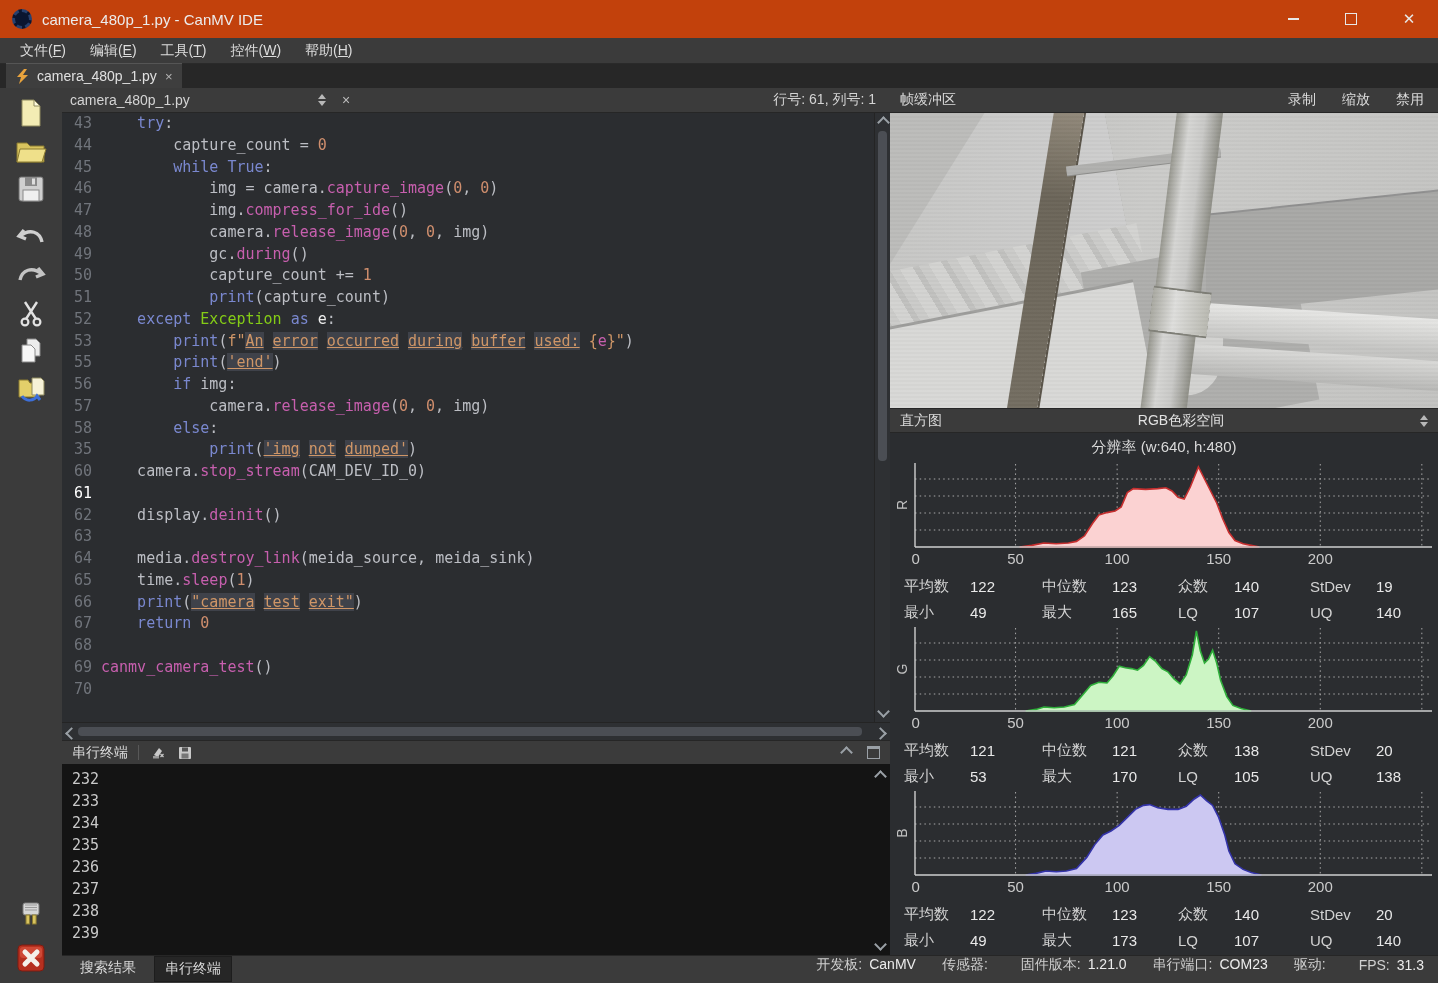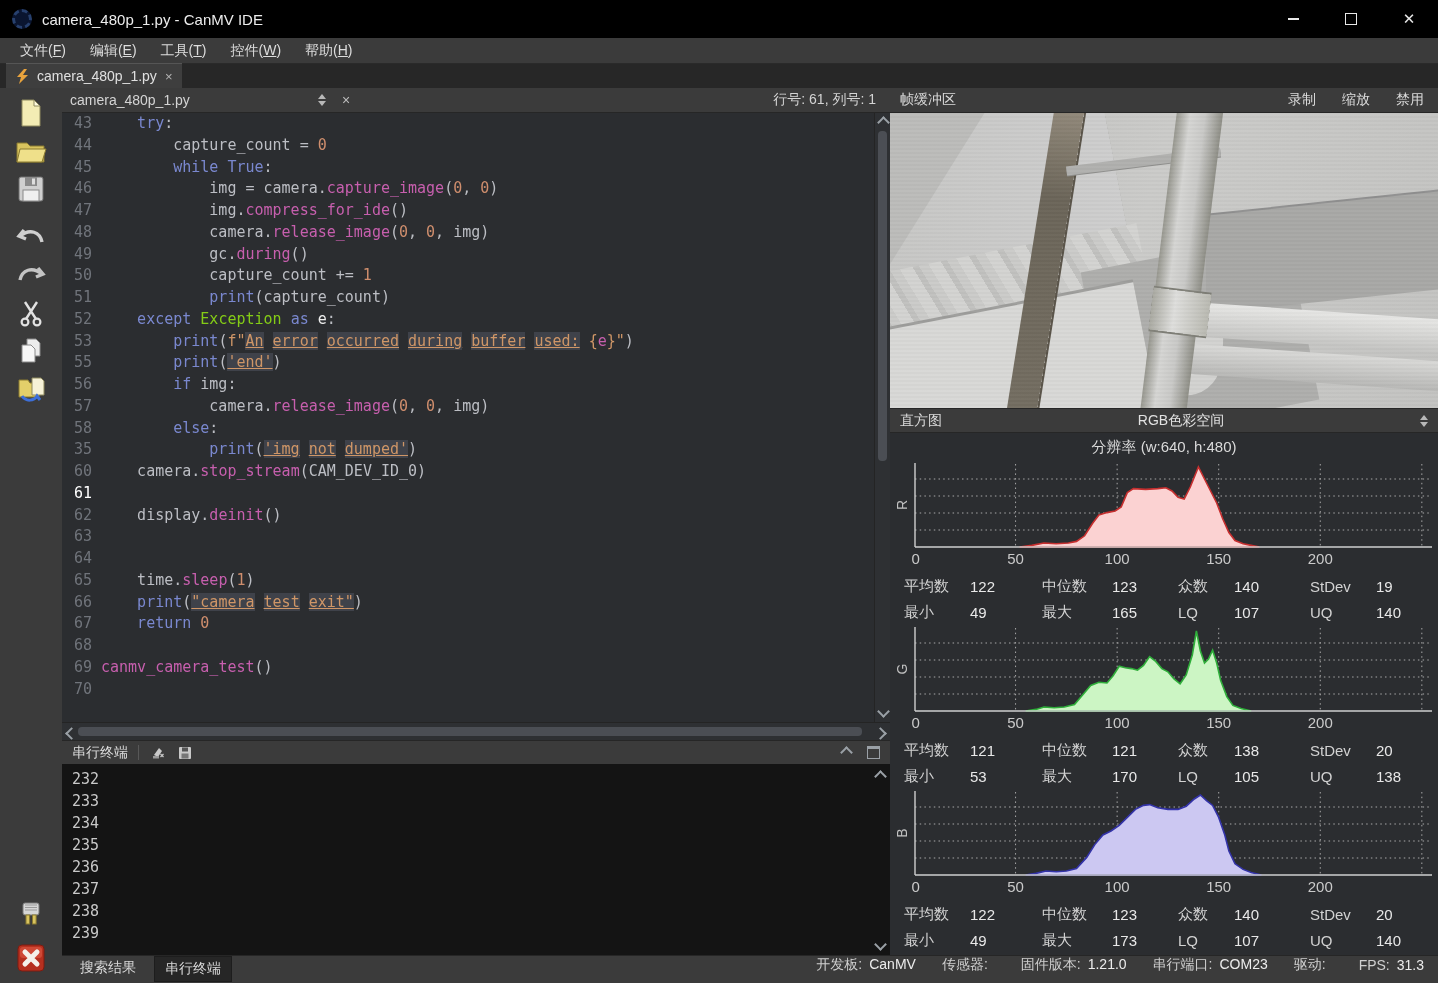--- a/index.html
+++ b/index.html
@@ -1,20 +1,20 @@
 <!DOCTYPE html>
 <html><head>
 <meta charset="utf-8">
 <style>
   html,body{margin:0;padding:0;background:#111;}
   #app{position:relative;width:1438px;height:983px;background:#2b2d30;overflow:hidden;
        font-family:"Liberation Sans","DejaVu Sans",sans-serif;color:#d6d6d6;font-size:14px;}
   .abs{position:absolute;}
   
-  .titlebar{left:0;top:0;width:1438px;height:38px;background:#000000;display:flex;align-items:center;}
+  .titlebar{left:0;top:0;width:1438px;height:38px;background:#c2410c;display:flex;align-items:center;}
   .logo{width:20px;height:20px;border-radius:50%;margin-left:12px;background:#0a1530;
         border:3px dashed #27406e;box-sizing:border-box;}
   .title-text{margin-left:10px;font-size:15px;color:#ececec;}
   .win-controls{margin-left:auto;display:flex;height:100%;}
   .win-btn{width:58px;display:grid;place-items:center;color:#e8e8e8;font-size:15px;}
   .max-glyph{width:10px;height:10px;border:1.5px solid #e8e8e8;display:inline-block;}
   .min-glyph{width:11px;height:1.5px;background:#e8e8e8;display:inline-block;}
   
   .menubar{left:0;top:38px;width:1438px;height:26px;background:#3b3b3b;display:flex;align-items:center;
            padding-left:8px;box-sizing:border-box;border-bottom:1px solid #2a2a2a;}
@@ -268,21 +268,21 @@
       <div class="code-line"><span class="gutter">53</span><span class="lc"><span class="ind"></span><span class="ind g"></span><span class="kw">print</span><span class="pl">(</span><span class="str">f"</span><span class="sh">An</span><span class="str"> </span><span class="sh">error</span><span class="str"> </span><span class="sh">occurred</span><span class="str"> </span><span class="sh">during</span><span class="str"> </span><span class="sh">buffer</span><span class="str"> </span><span class="sh">used:</span><span class="str"> {</span><span class="fn">e</span><span class="str">}"</span><span class="pl">)</span></span></div>
       <div class="code-line"><span class="gutter">55</span><span class="lc"><span class="ind"></span><span class="ind g"></span><span class="kw">print</span><span class="pl">(</span><span class="sh">'end'</span><span class="pl">)</span></span></div>
       <div class="code-line"><span class="gutter">56</span><span class="lc"><span class="ind"></span><span class="ind g"></span><span class="kw">if</span><span class="pl"> img:</span></span></div>
       <div class="code-line"><span class="gutter">57</span><span class="lc"><span class="ind"></span><span class="ind g"></span><span class="ind g"></span><span class="pl">camera.</span><span class="fn">release_image</span><span class="pl">(</span><span class="num">0</span><span class="pl">, </span><span class="num">0</span><span class="pl">, img)</span></span></div>
       <div class="code-line"><span class="gutter">58</span><span class="lc"><span class="ind"></span><span class="ind g"></span><span class="kw">else</span><span class="pl">:</span></span></div>
       <div class="code-line"><span class="gutter">35</span><span class="lc"><span class="ind"></span><span class="ind g"></span><span class="ind g"></span><span class="kw">print</span><span class="pl">(</span><span class="sh">'img</span><span class="str"> </span><span class="sh">not</span><span class="str"> </span><span class="sh">dumped'</span><span class="pl">)</span></span></div>
       <div class="code-line"><span class="gutter">60</span><span class="lc"><span class="ind"></span><span class="pl">camera.</span><span class="fn">stop_stream</span><span class="pl">(CAM_DEV_ID_0)</span></span></div>
       <div class="code-line"><span class="gutter cur">61</span><span class="lc"></span></div>
       <div class="code-line"><span class="gutter">62</span><span class="lc"><span class="ind"></span><span class="pl">display.</span><span class="fn">deinit</span><span class="pl">()</span></span></div>
       <div class="code-line"><span class="gutter">63</span><span class="lc"></span></div>
-      <div class="code-line"><span class="gutter">64</span></div>
+      <div class="code-line"><span class="gutter">64</span><span class="lc"><span class="ind"></span><span class="pl">media.</span><span class="fn">destroy_link</span><span class="pl">(meida_source, meida_sink)</span></span></div>
       <div class="code-line"><span class="gutter">65</span><span class="lc"><span class="ind"></span><span class="pl">time.</span><span class="fn">sleep</span><span class="pl">(</span><span class="num">1</span><span class="pl">)</span></span></div>
       <div class="code-line"><span class="gutter">66</span><span class="lc"><span class="ind"></span><span class="kw">print</span><span class="pl">(</span><span class="sh">"camera</span><span class="str"> </span><span class="sh">test</span><span class="str"> </span><span class="sh">exit"</span><span class="pl">)</span></span></div>
       <div class="code-line"><span class="gutter">67</span><span class="lc"><span class="ind"></span><span class="kw">return </span><span class="num">0</span></span></div>
       <div class="code-line"><span class="gutter">68</span><span class="lc"></span></div>
       <div class="code-line"><span class="gutter">69</span><span class="lc"><span class="fn">canmv_camera_test</span><span class="pl">()</span></span></div>
       <div class="code-line"><span class="gutter">70</span><span class="lc"></span></div>
     </div>
 
   <div class="abs vscroll">
     <span class="sc-ar" style="left:4px;top:5px;">

